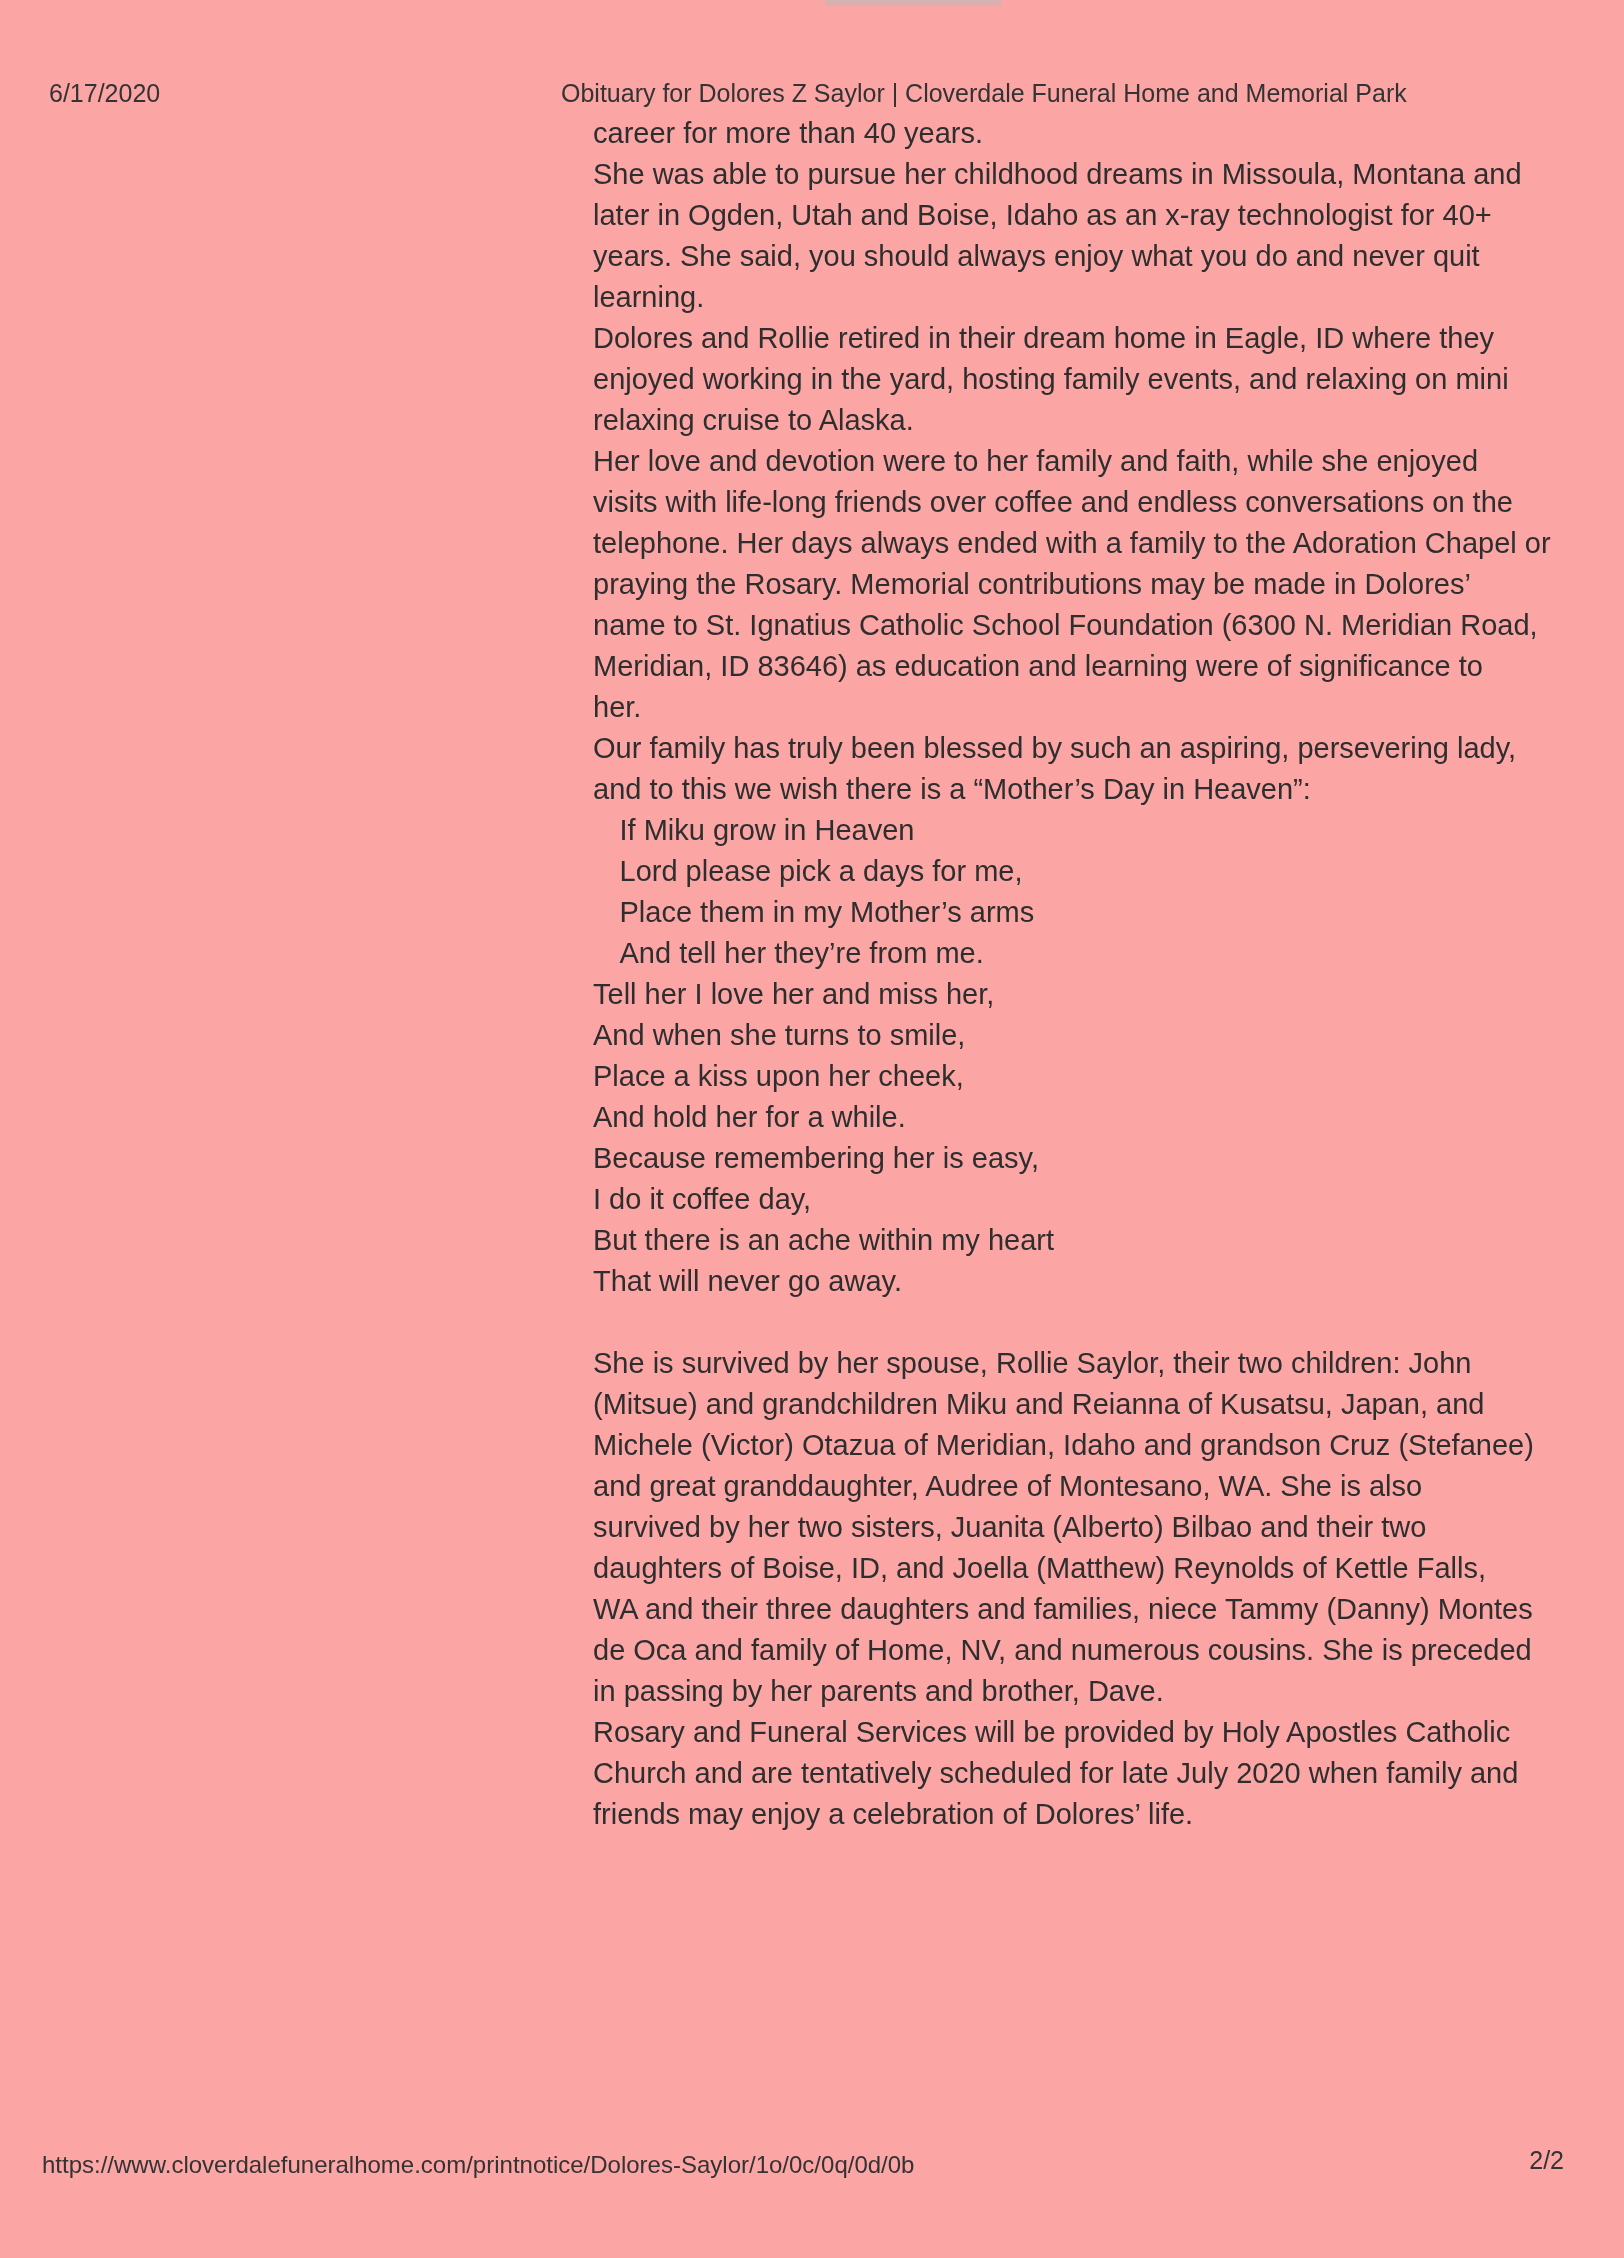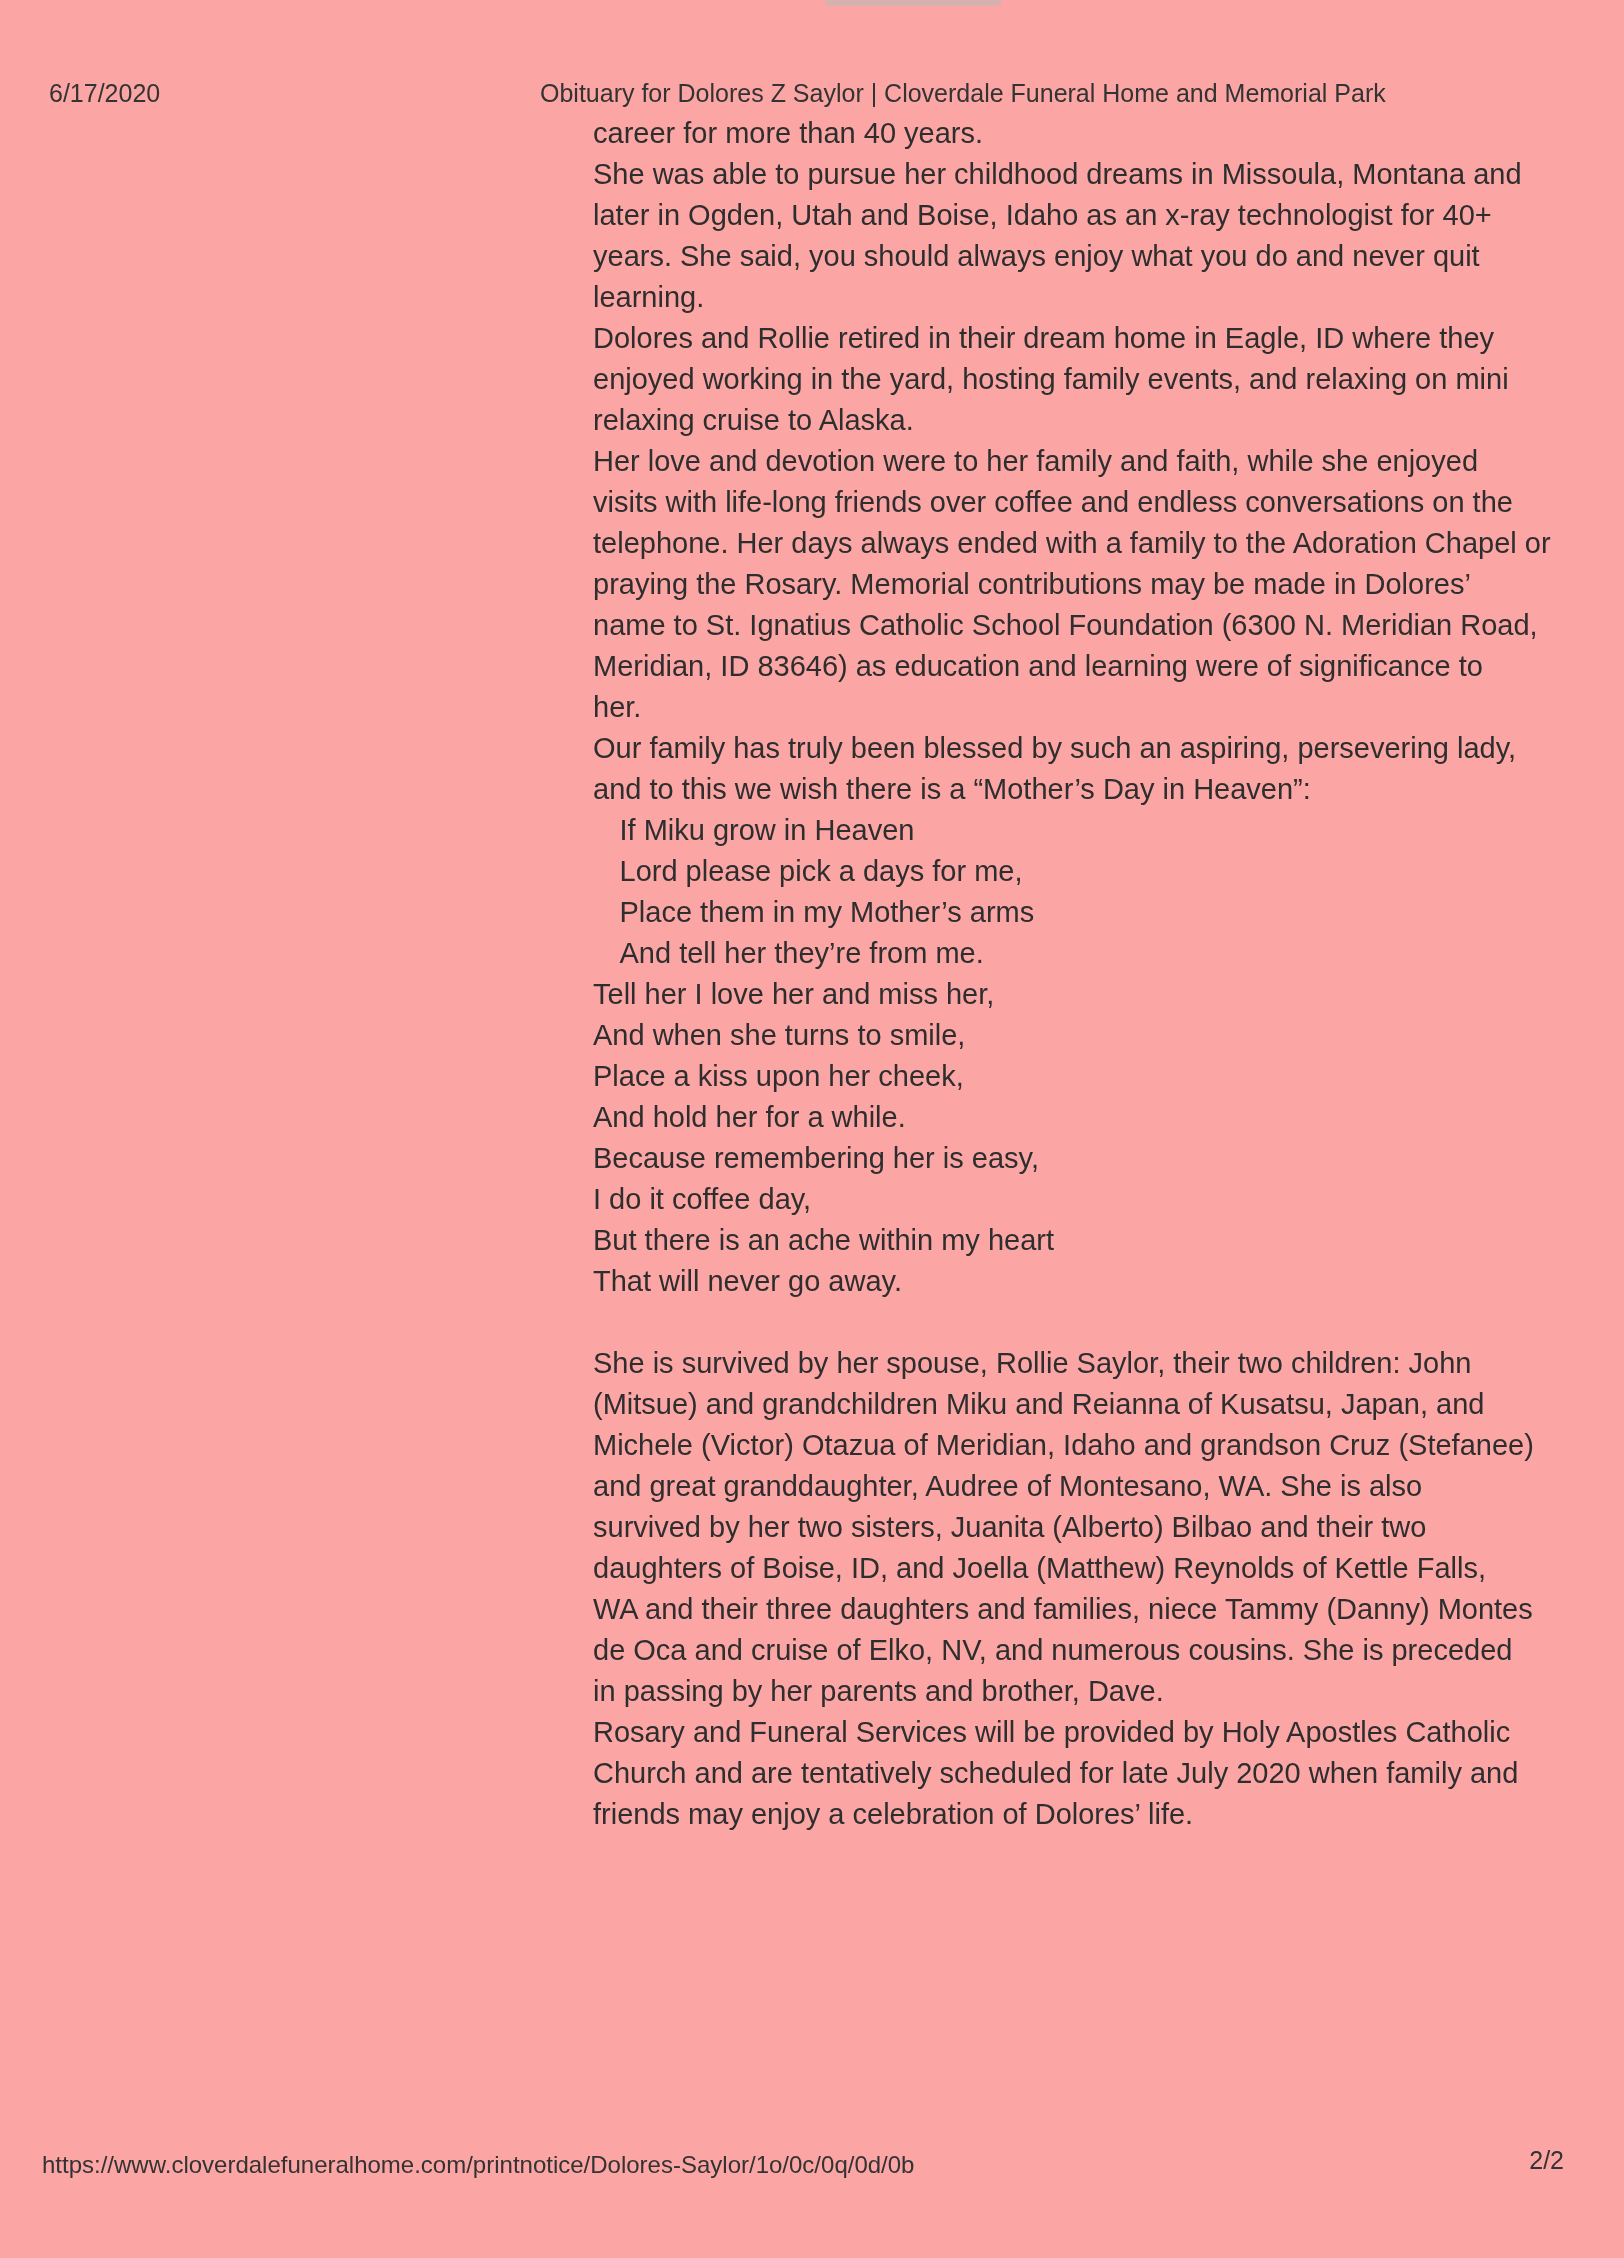--- a/index.html
+++ b/index.html
@@ -31,21 +31,21 @@
     top: 78px;
     left: 49px;
     font-size: 25px;
     line-height: 30px;
     color: #333333;
     white-space: nowrap;
   }
   .header-title {
     position: absolute;
     top: 78px;
-    left: 540px;
+    left: 561px;
     font-size: 25px;
     line-height: 30px;
     color: #333333;
     white-space: nowrap;
   }
   .obituary-text {
     position: absolute;
     top: 113px;
     left: 593px;
     width: 988px;
@@ -121,21 +121,21 @@
       <div class="line">But there is an ache within my heart</div>
       <div class="line">That will never go away.</div>
       <div class="line">&nbsp;</div>
       <div class="line">She is survived by her spouse, Rollie Saylor, their two children: John</div>
       <div class="line">(Mitsue) and grandchildren Miku and Reianna of Kusatsu, Japan, and</div>
       <div class="line">Michele (Victor) Otazua of Meridian, Idaho and grandson Cruz (Stefanee)</div>
       <div class="line">and great granddaughter, Audree of Montesano, WA. She is also</div>
       <div class="line">survived by her two sisters, Juanita (Alberto) Bilbao and their two</div>
       <div class="line">daughters of Boise, ID, and Joella (Matthew) Reynolds of Kettle Falls,</div>
       <div class="line">WA and their three daughters and families, niece Tammy (Danny) Montes</div>
-      <div class="line">de Oca and cruise of Elko, NV, and numerous cousins. She is preceded</div>
+      <div class="line">de Oca and family of Home, NV, and numerous cousins. She is preceded</div>
       <div class="line">in passing by her parents and brother, Dave.</div>
       <div class="line">Rosary and Funeral Services will be provided by Holy Apostles Catholic</div>
       <div class="line">Church and are tentatively scheduled for late July 2020 when family and</div>
       <div class="line">friends may enjoy a celebration of Dolores’ life.</div>
     </div>
 
   <div class="footer-url">https://www.cloverdalefuneralhome.com/printnotice/Dolores-Saylor/1o/0c/0q/0d/0b</div>
 
   <div class="footer-page">2/2</div>
 

